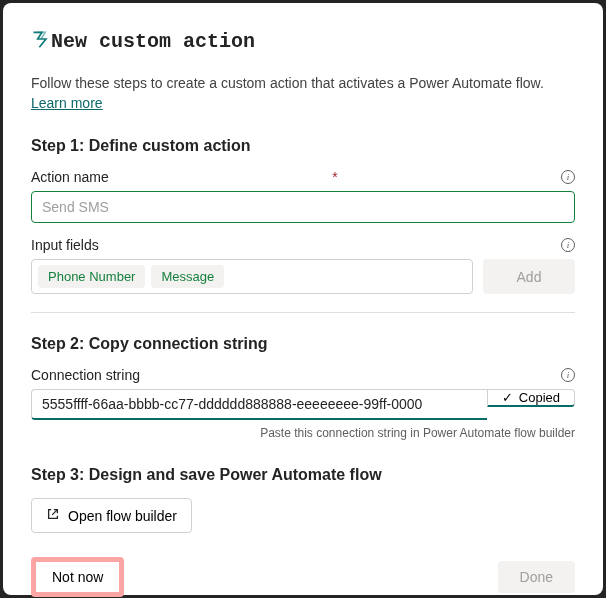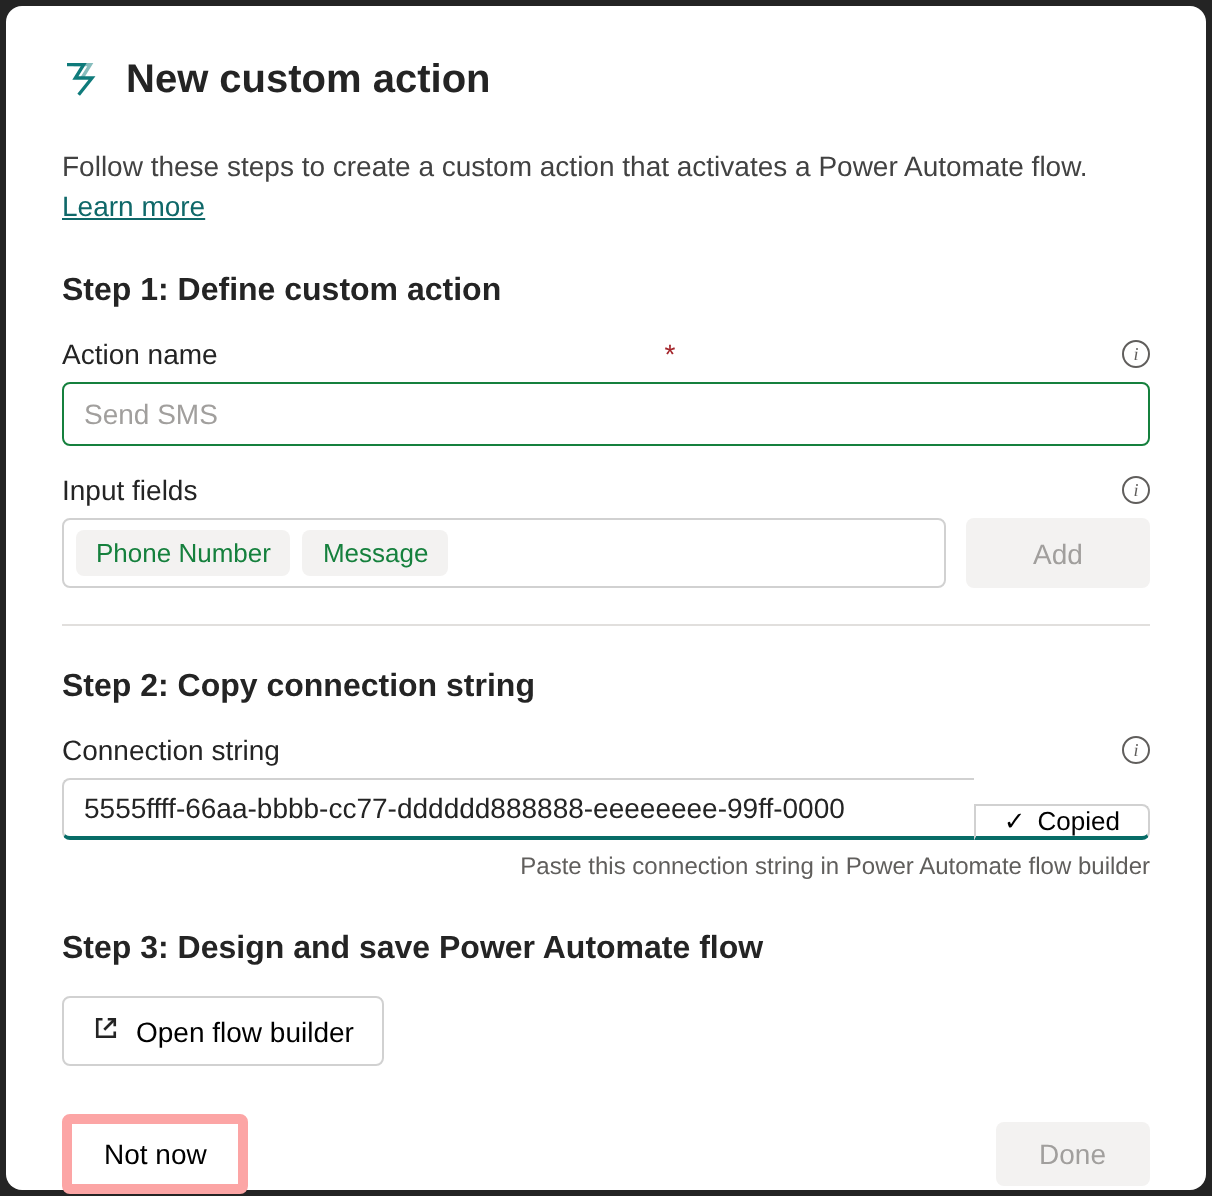--- a/index.html
+++ b/index.html
@@ -14,21 +14,21 @@
       background: #fff;
       border-radius: 8px;
       width: 100%;
       height: 100%;
       padding: 26px 28px 22px 28px;
       display: flex;
       flex-direction: column;
       color: #242424;
       position: relative;
     }
-    .header { display: flex; gap: 12px; margin-bottom: 20px; }
+    .header { display: flex; align-items: center; gap: 0; margin-bottom: 20px; font-family: Liberation Mono, monospace; }
     .header h1 { font-size: 20px; font-weight: 700; color: #242424; }
     .header svg { width: 20px; height: 20px; }
     .intro { font-size: 14px; color: #424242; line-height: 1.4; margin-bottom: 24px; }
     .intro a { color: #0f6869; text-decoration: underline; }
     .step-title { font-size: 16px; font-weight: 700; margin-bottom: 14px; }
     .field-label { font-size: 14px; color: #242424; margin-bottom: 6px; display: flex; align-items: center; gap: 4px; justify-content: space-between; }
     .asterisk { color: #a4262c; }
     .info-icon { width: 14px; height: 14px; display: inline-flex; align-items: center; justify-content: center; border: 1px solid #605e5c; border-radius: 50%; font-size: 9px; color: #605e5c; font-style: italic; font-family: Georgia, serif; line-height: 1; }
     .text-input {
       width: 100%;
@@ -60,21 +60,21 @@
     .add-btn {
       width: 92px;
       background: #f3f2f1;
       border: none;
       border-radius: 4px;
       font-size: 14px;
       color: #a19f9d;
       cursor: default;
     }
     .divider { border: none; border-top: 1px solid #e1dfdd; margin-bottom: 18px; }
-    .conn-row { display: flex; align-items: flex-end; margin-bottom: 6px; }
+    .conn-row { display: flex; align-items: flex-start; margin-bottom: 6px; }
     .conn-input {
       flex: 1;
       border: 1px solid #d1d1d1;
       border-right: none;
       border-radius: 4px 0 0 4px;
       border-bottom: 2px solid #076c67;
       padding: 6px 10px;
       font-size: 14px;
       color: #242424;
     }

